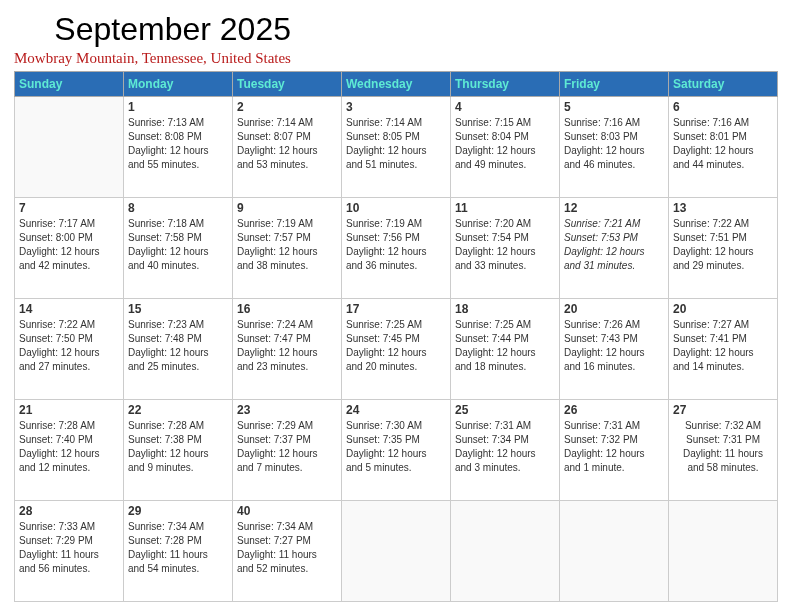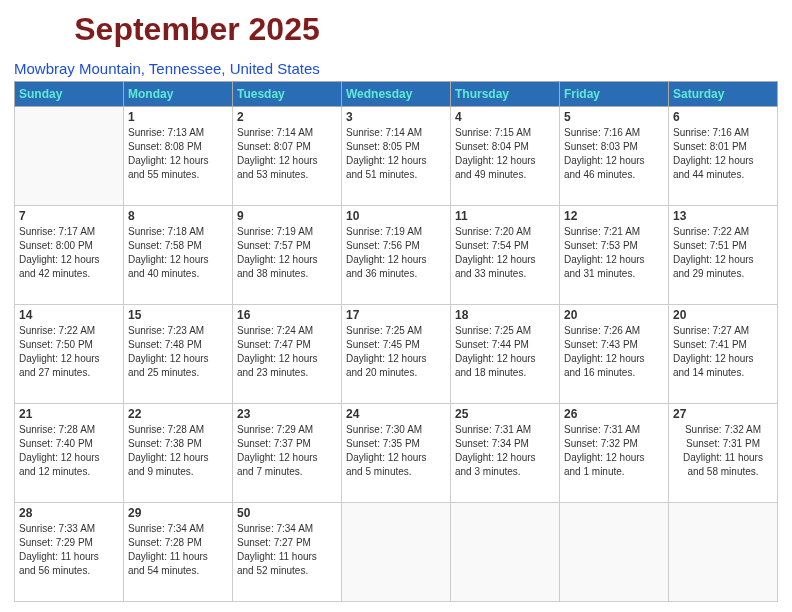--- a/index.html
+++ b/index.html
@@ -27,28 +27,29 @@
       display: flex;
       flex-direction: column;
       align-items: flex-start;
       margin-top: 4px;
     }
     .title-block {
       text-align: right;
     }
     .main-title {
       font-size: 32px;
-      font-weight: bold;
-      color: #7f1d1d;
+      font-weight: normal;
+      color: #000000;
       line-height: 1.2;
     }
     .sub-title {
       font-size: 15px;
-      color: #1d4ed8;
-      margin-top: 12px;
+      color: #b91c1c;
+      margin-top: 2px;
+      font-family: Liberation Serif, serif;
     }
     .calendar {
       width: 100%;
       border-collapse: collapse;
       flex: 1;
       font-size: 10.5px;
     }
     .calendar th {
       background: #2a6db5;
       color: #5eead4;
@@ -194,21 +195,21 @@
           </td>
           <td>
             <span class="day-num">11</span>
             <div class="day-info" style="white-space: pre-line;">Sunrise: 7:20 AM
 Sunset: 7:54 PM
 Daylight: 12 hours
 and 33 minutes.</div>
           </td>
           <td>
             <span class="day-num">12</span>
-            <div class="day-info" style="white-space: pre-line;">Sunrise: 7:21 AM
+            <div class="day-info" style="white-space: pre-line; font-style: italic;">Sunrise: 7:21 AM
 Sunset: 7:53 PM
 Daylight: 12 hours
 and 31 minutes.</div>
           </td>
           <td>
             <span class="day-num">13</span>
             <div class="day-info" style="white-space: pre-line;">Sunrise: 7:22 AM
 Sunset: 7:51 PM
 Daylight: 12 hours
 and 29 minutes.</div>
@@ -325,21 +326,21 @@
 and 56 minutes.</div>
           </td>
           <td>
             <span class="day-num">29</span>
             <div class="day-info" style="white-space: pre-line;">Sunrise: 7:34 AM
 Sunset: 7:28 PM
 Daylight: 11 hours
 and 54 minutes.</div>
           </td>
           <td>
-            <span class="day-num">50</span>
+            <span class="day-num">40</span>
             <div class="day-info" style="white-space: pre-line;">Sunrise: 7:34 AM
 Sunset: 7:27 PM
 Daylight: 11 hours
 and 52 minutes.</div>
           </td>
           <td class="empty-cell"></td>
           <td class="empty-cell"></td>
           <td class="empty-cell"></td>
           <td class="empty-cell"></td>
         </tr>

